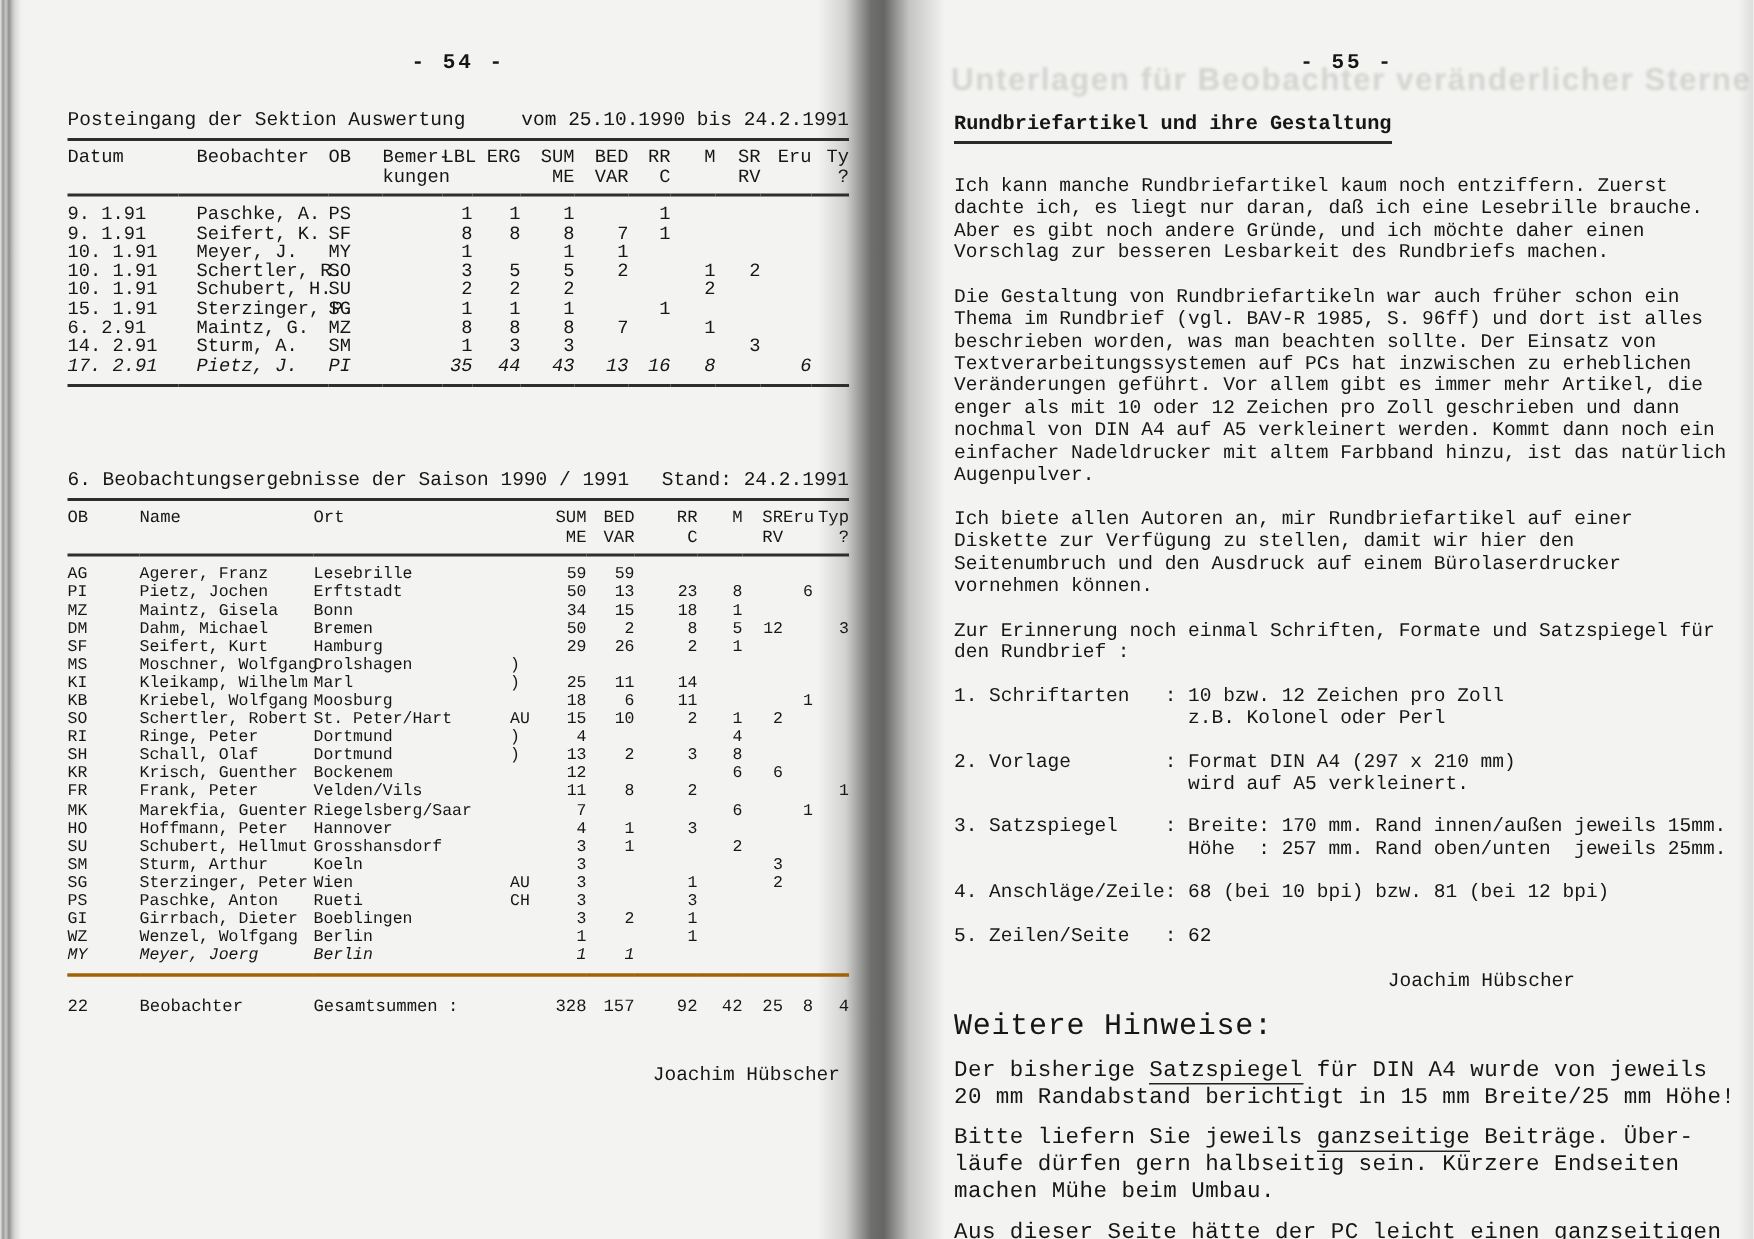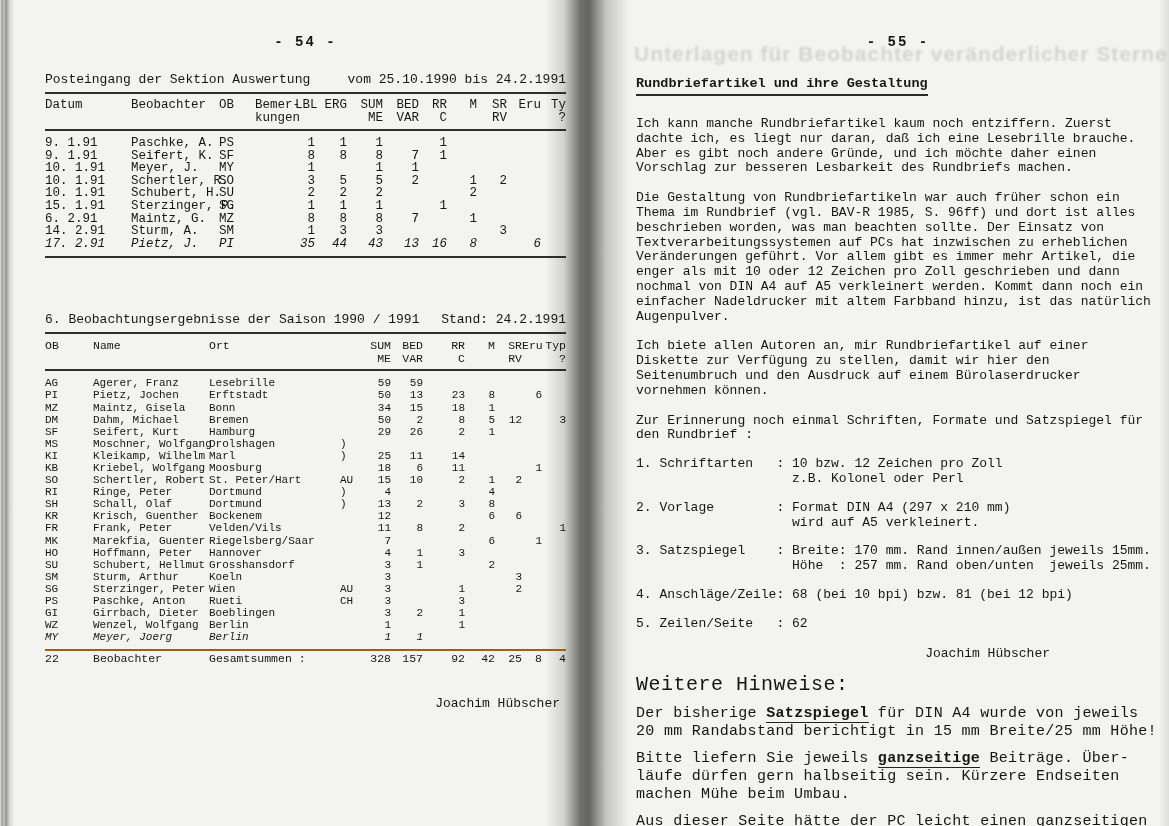--- a/index.html
+++ b/index.html
@@ -51,21 +51,21 @@
   .t1 td{font-size:12.5px;line-height:12.6px;}
   .t1 th:nth-child(1),.t1 td:nth-child(1){text-align:left;}
   .t1 th:nth-child(2),.t1 td:nth-child(2){padding-left:12px;}
   .t1 th:nth-child(n+5),.t1 td:nth-child(n+5){text-align:right;}
 
   .t2{margin-top:0;}
   .t2 td{font-size:11px;line-height:12.1px;}
   .t2 thead th{font-size:11.5px;}
   .t2 th:nth-child(n+5),.t2 td:nth-child(n+5){text-align:right;}
   .t2 td:nth-child(4){text-align:left;padding-left:4px;}
-  .t2 tfoot td{font-size:11.5px;padding-top:2px;text-align:right;}
+  .t2 tfoot td{font-size:11.5px;padding-top:15px;text-align:right;}
   .t2 tfoot td:nth-child(1),.t2 tfoot td:nth-child(2),.t2 tfoot td:nth-child(3){text-align:left;}
   .t2 tbody{border-bottom:2px solid #a16207;}
 
   .hinweise{margin:9px 0 0 0;font-size:12.5px;line-height:13.3px;
     border-bottom:2px solid #2e2e2e;padding-bottom:9px;font-family:inherit;}
   pre{font-family:inherit;}
 
   .signature{text-align:right;font-size:13px;}
   .page-left .signature{margin-top:30px;padding-right:6px;}
 
@@ -73,21 +73,21 @@
   .heading .u{border-bottom:2px solid #2a2a2a;padding-bottom:3px;}
   .para{margin:0;font-size:13px;line-height:14.8px;white-space:pre-wrap;}
   .para + .para{margin-top:15px;}
   .p-first{margin-top:26px;}
   .list{margin-top:14px;}
   .list .para{margin:0 0 14px 0;}
   .sig-jh{margin-top:4px;padding-right:110px;font-size:13px;}
 
   .big-head{margin-top:12px;font-size:20px;letter-spacing:0.5px;}
   .big{font-size:15px;line-height:18px;letter-spacing:0.3px;margin:9px 0 0 0;white-space:pre-wrap;}
-  .big .u{border-bottom:1.5px solid #222;font-weight:bold;}
+  .big .u{border-bottom:1.5px solid #222;}
 </style>
 </head>
 <body>
 
 <div>
   <div class="edge-left"></div>
   <div class="gutter"></div>
   <div class="edge-right"></div>
 
   <div class="page page-left">

